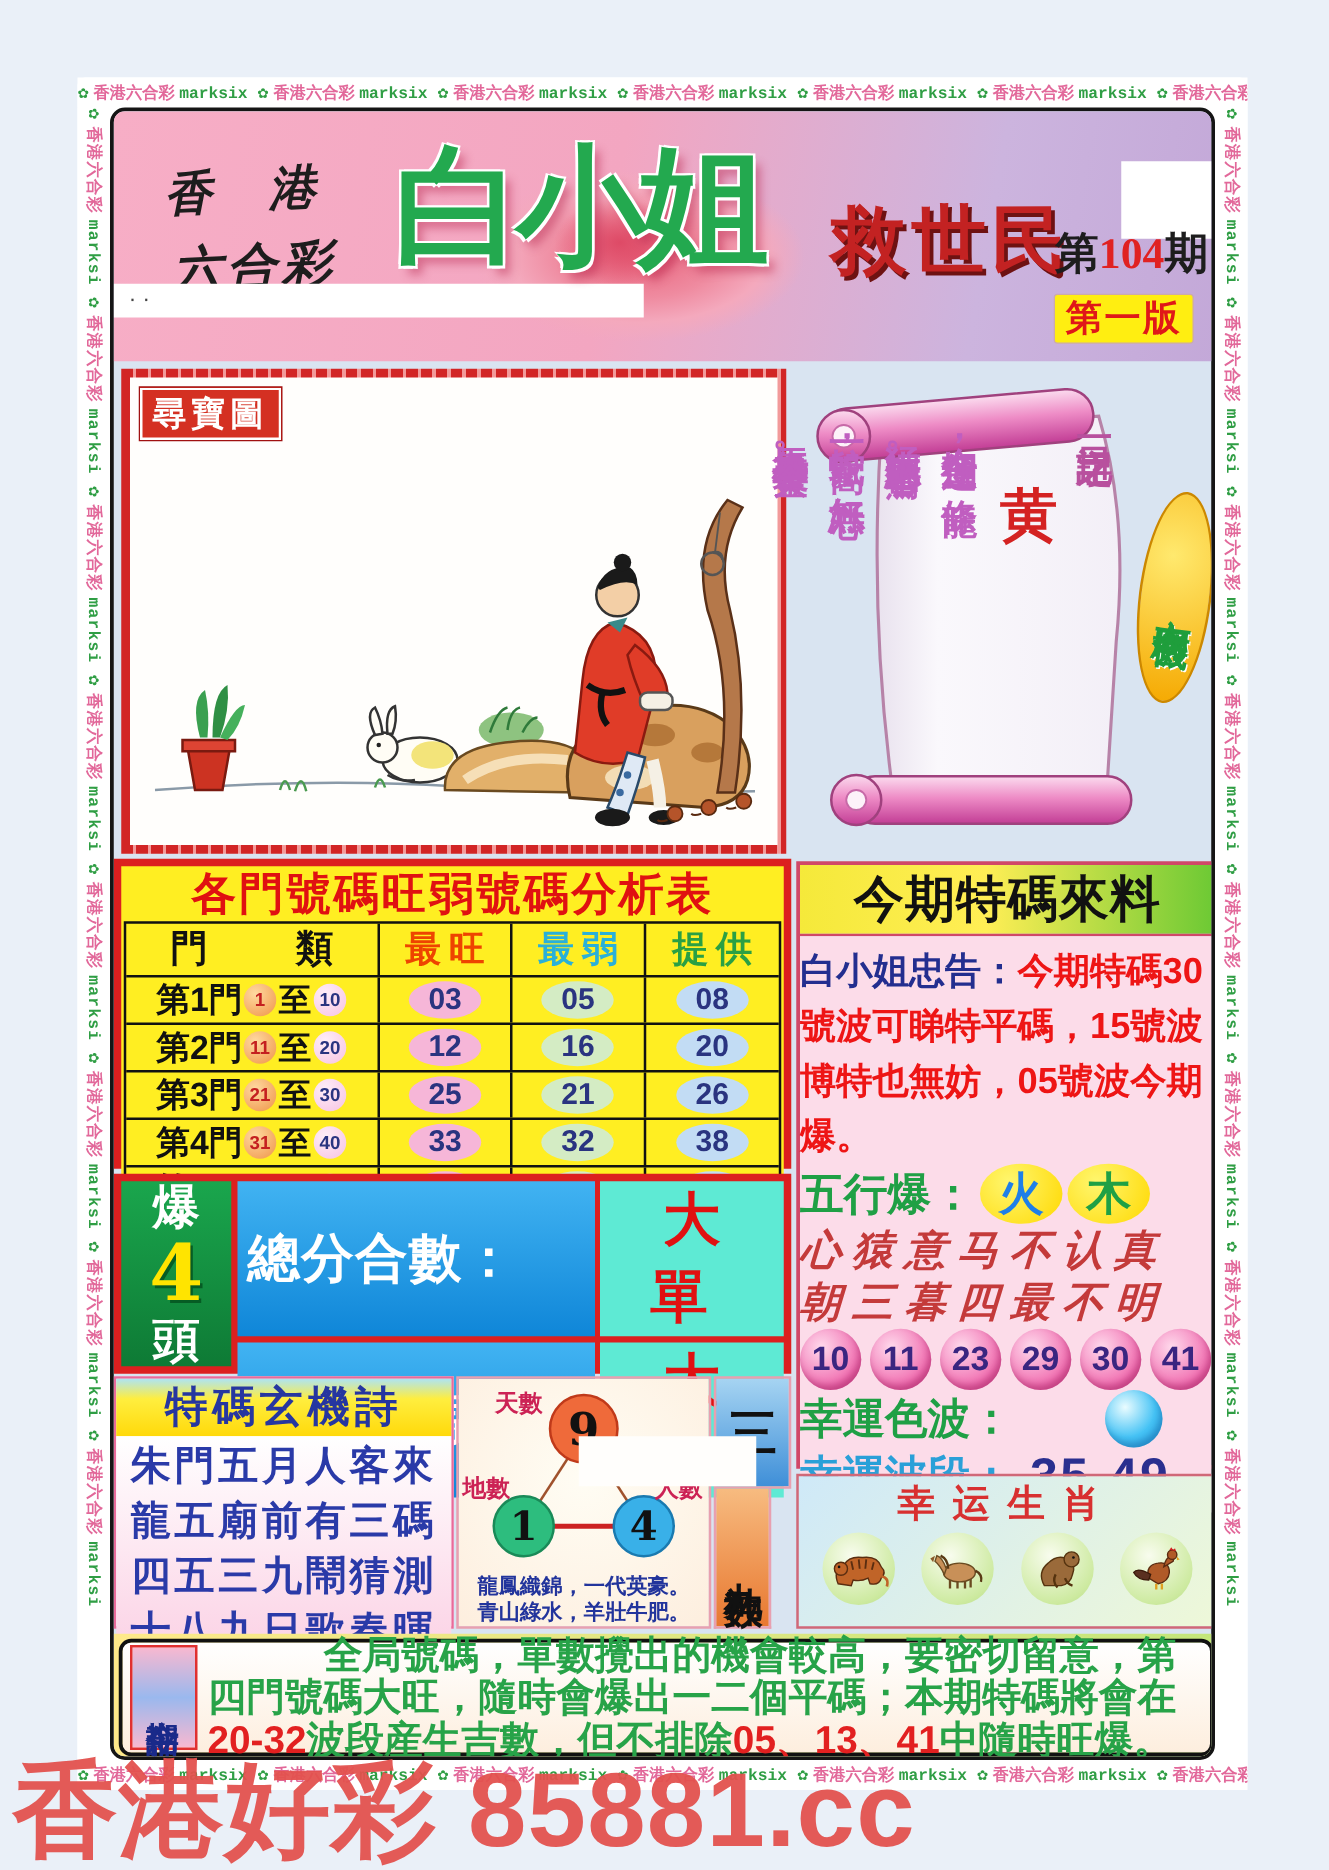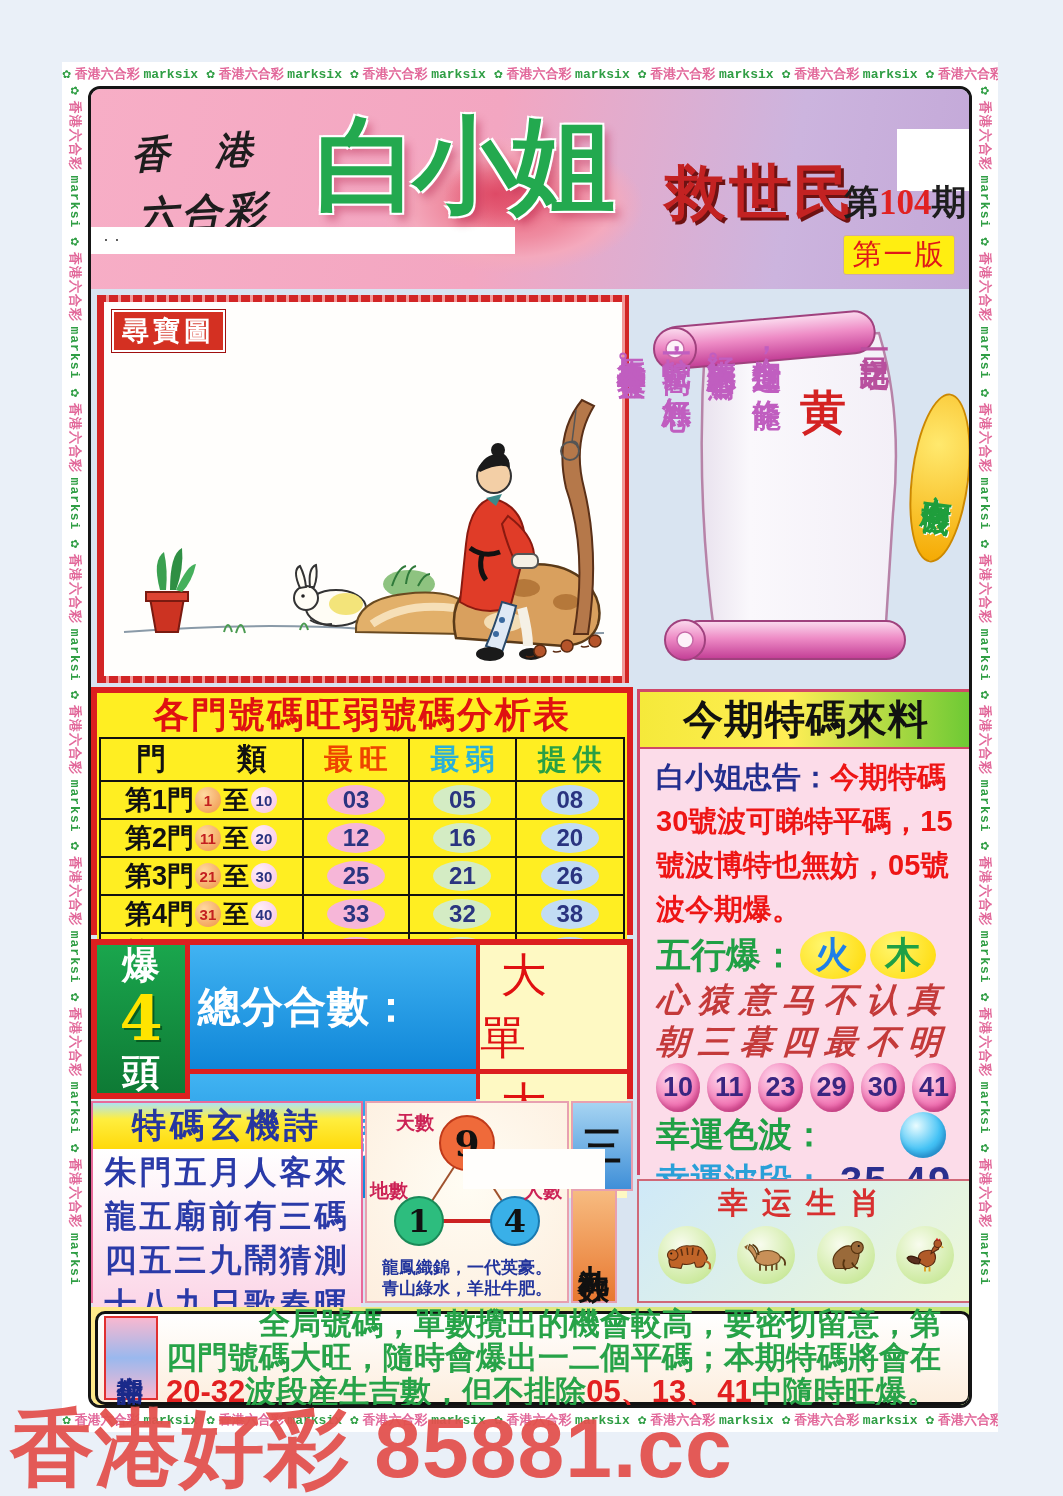--- a/index.html
+++ b/index.html
@@ -37,21 +37,21 @@
   .brand .b1 { font-size:38px; letter-spacing:16px; }
   .brand .b2 { font-size:40px; margin-top:8px; letter-spacing:4px; }
   .title-main { position:absolute; left:224px; top:8px; font-size:104px; font-weight:bold;
                 letter-spacing:-6px; color:#23a94f;
                 text-shadow:2px 2px 0 #fff,-2px -2px 0 #fff,2px -2px 0 #fff,-2px 2px 0 #fff,6px 7px 8px rgba(180,30,70,.45); }
   .title-sub { position:absolute; left:545px; top:64px; font-size:60px; font-weight:bold;
                color:#c32222; letter-spacing:4px; text-shadow:3px 3px 0 #6e1212;margin-left:29px; }
   .issue { position:absolute; left:753px; top:90px; font-size:35px; font-weight:bold; color:#1d1d1d;font-family:Liberation Serif, serif; }
   .issue .red { color:#e02222; }
   .edition { position:absolute; left:752px; top:146px; width:112px; height:40px; background:#ffee11;
-             border:1px solid #caa; border-radius:3px; color:#e01818; font-size:29px; font-weight:normal;
+             border:1px solid #caa; border-radius:3px; color:#e01818; font-size:29px; font-weight:bold;
              display:flex; align-items:center; justify-content:center; letter-spacing:2px; }
   .patch { position:absolute; background:#fff; }
   .p1 { left:806px; top:40px; width:78px; height:62px; }
   .p2 { left:0; top:138px; width:424px; height:27px; }
   .p2::before { content:"· ·"; color:#444; font-size:18px; position:absolute; left:12px; top:2px; }
 
   
   .treasure { position:absolute; left:6px; top:206px; width:532px; height:388px; padding:7px;
               background:repeating-linear-gradient(90deg,#d22525 0 9px,#f29a9a 9px 12px); }
   .tinner { width:100%; height:100%; background:#fffefc; position:relative; }
@@ -89,22 +89,22 @@
            padding:6px; display:flex; gap:5px; }
   .burst-left { width:88px; background:linear-gradient(#1aa64d,#0e7a35); color:#fff; display:flex;
                 flex-direction:column; align-items:center; justify-content:center; }
   .burst-left .b1,.burst-left .b3 { font-size:38px; font-weight:bold; }
   .burst-left .b4 { font-size:62px; font-weight:bold; color:#ffe400; line-height:56px;
                     font-family:"DejaVu Serif", serif; text-shadow:2px 2px 0 #065c24; }
   .burst-rows { flex:1; display:flex; flex-direction:column; gap:5px; }
   .brow { flex:1; display:flex; gap:4px; }
   .blabel { width:286px; background:linear-gradient(#41b3f2,#0f86d8); color:#fff; font-size:42px;
             font-weight:bold; display:flex; align-items:center; padding-left:8px; letter-spacing:1px; }
-  .bvalue { flex:1; background:#fef9c3; color:#e01111; font-size:46px; font-weight:normal;
-            display:flex; align-items:center; justify-content:center; letter-spacing:.45em; text-indent:.45em; }
+  .bvalue { flex:1; background:#5eead4; color:#e01111; font-size:46px; font-weight:bold;
+            display:flex; align-items:center; justify-content:center; letter-spacing:.45em; text-indent:.45em;text-align:center; }
 
   
   .poem { position:absolute; left:0; top:1012px; width:272px; height:202px; border:2px solid #e86a9a;
           display:flex; flex-direction:column; background:#fff; }
   .ptitle { height:50px; background:linear-gradient(#aee4f2,#ffee3f 35%,#ffd90a); color:#2636a0;
             font-size:34px; font-weight:bold; display:flex; align-items:center; justify-content:center;
             letter-spacing:4px; }
   .plines { flex:1; background:linear-gradient(180deg,#ffffff,#fbd0e4); display:flex;
             flex-direction:column; justify-content:space-around; padding:2px 0; }
   .pline { text-align:center; font-size:32px; font-weight:bold; color:#2a3aa8; letter-spacing:3px; }
@@ -135,21 +135,21 @@
            transform:rotate(7deg); writing-mode:vertical-rl; display:flex; align-items:center;
            justify-content:center; font-size:30px; font-weight:bold; color:#1f9e3c;
            text-shadow:1px 1px 0 #fff; letter-spacing:3px; z-index:2; }
 
   
   .special { position:absolute; left:546px; top:600px; width:338px; height:486px;
              border:3px solid #d04868; display:flex; flex-direction:column; }
   .sp-head { height:62px; background:linear-gradient(90deg,#f5e93a,#ffee55 45%,#6cc934);
              display:flex; align-items:center; justify-content:center; font-size:40px; font-weight:bold;
              color:#111; letter-spacing:1px; border-bottom:2px solid #d04868; }
-  .sp-body { flex:1; background:#fcdce9; padding:6px 16px; display:flex; flex-direction:column;
+  .sp-body { flex:1; background:#fcdce9; padding:6px 0; display:flex; flex-direction:column;
              justify-content:space-between; }
   .advice { font-size:29px; font-weight:bold; line-height:44px; }
   .alabel { color:#232e8f; } .ared { color:#ee1515; }
   .five-row { display:flex; align-items:center; gap:4px; }
   .five-label { color:#1fa045; font-size:35px; font-weight:bold; }
   .oval { width:66px; height:48px; border-radius:50%; display:flex; align-items:center;
           justify-content:center; background:radial-gradient(circle at 35% 30%,#fff66e,#ffd800);
           font-size:36px; font-weight:bold; }
   .fire { color:#1f7fe8; } .wood { color:#1fa045; }
   .hand { font-family:"DejaVu Serif", serif; font-style:italic; font-size:33px; font-weight:bold;

